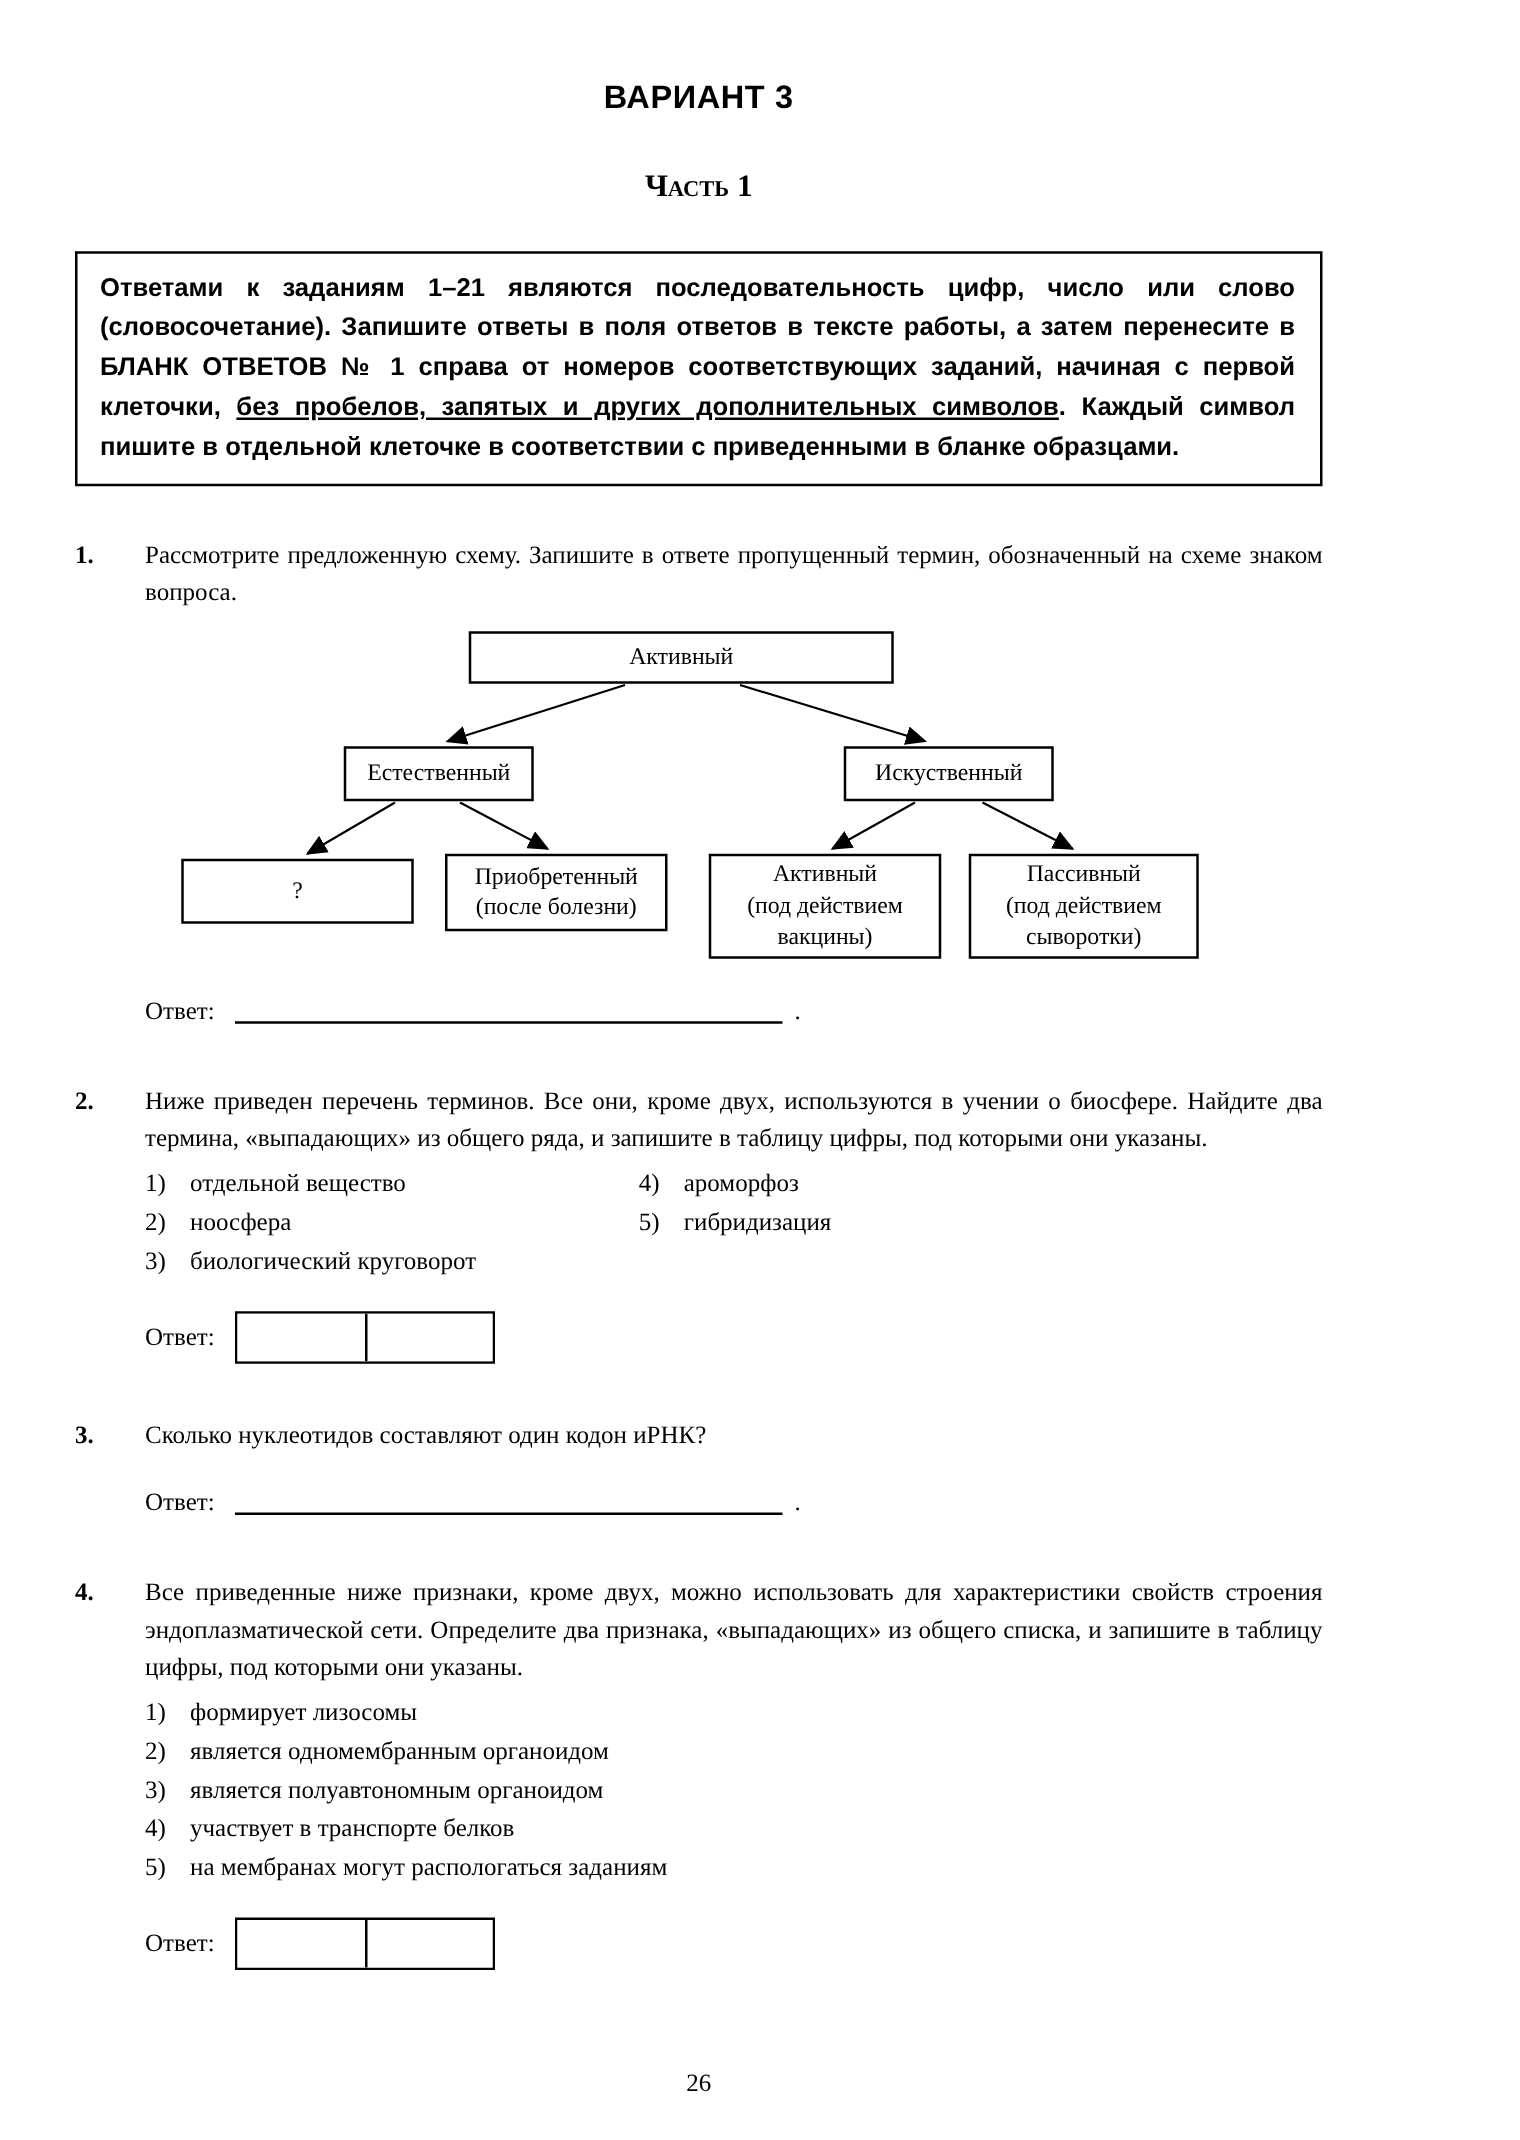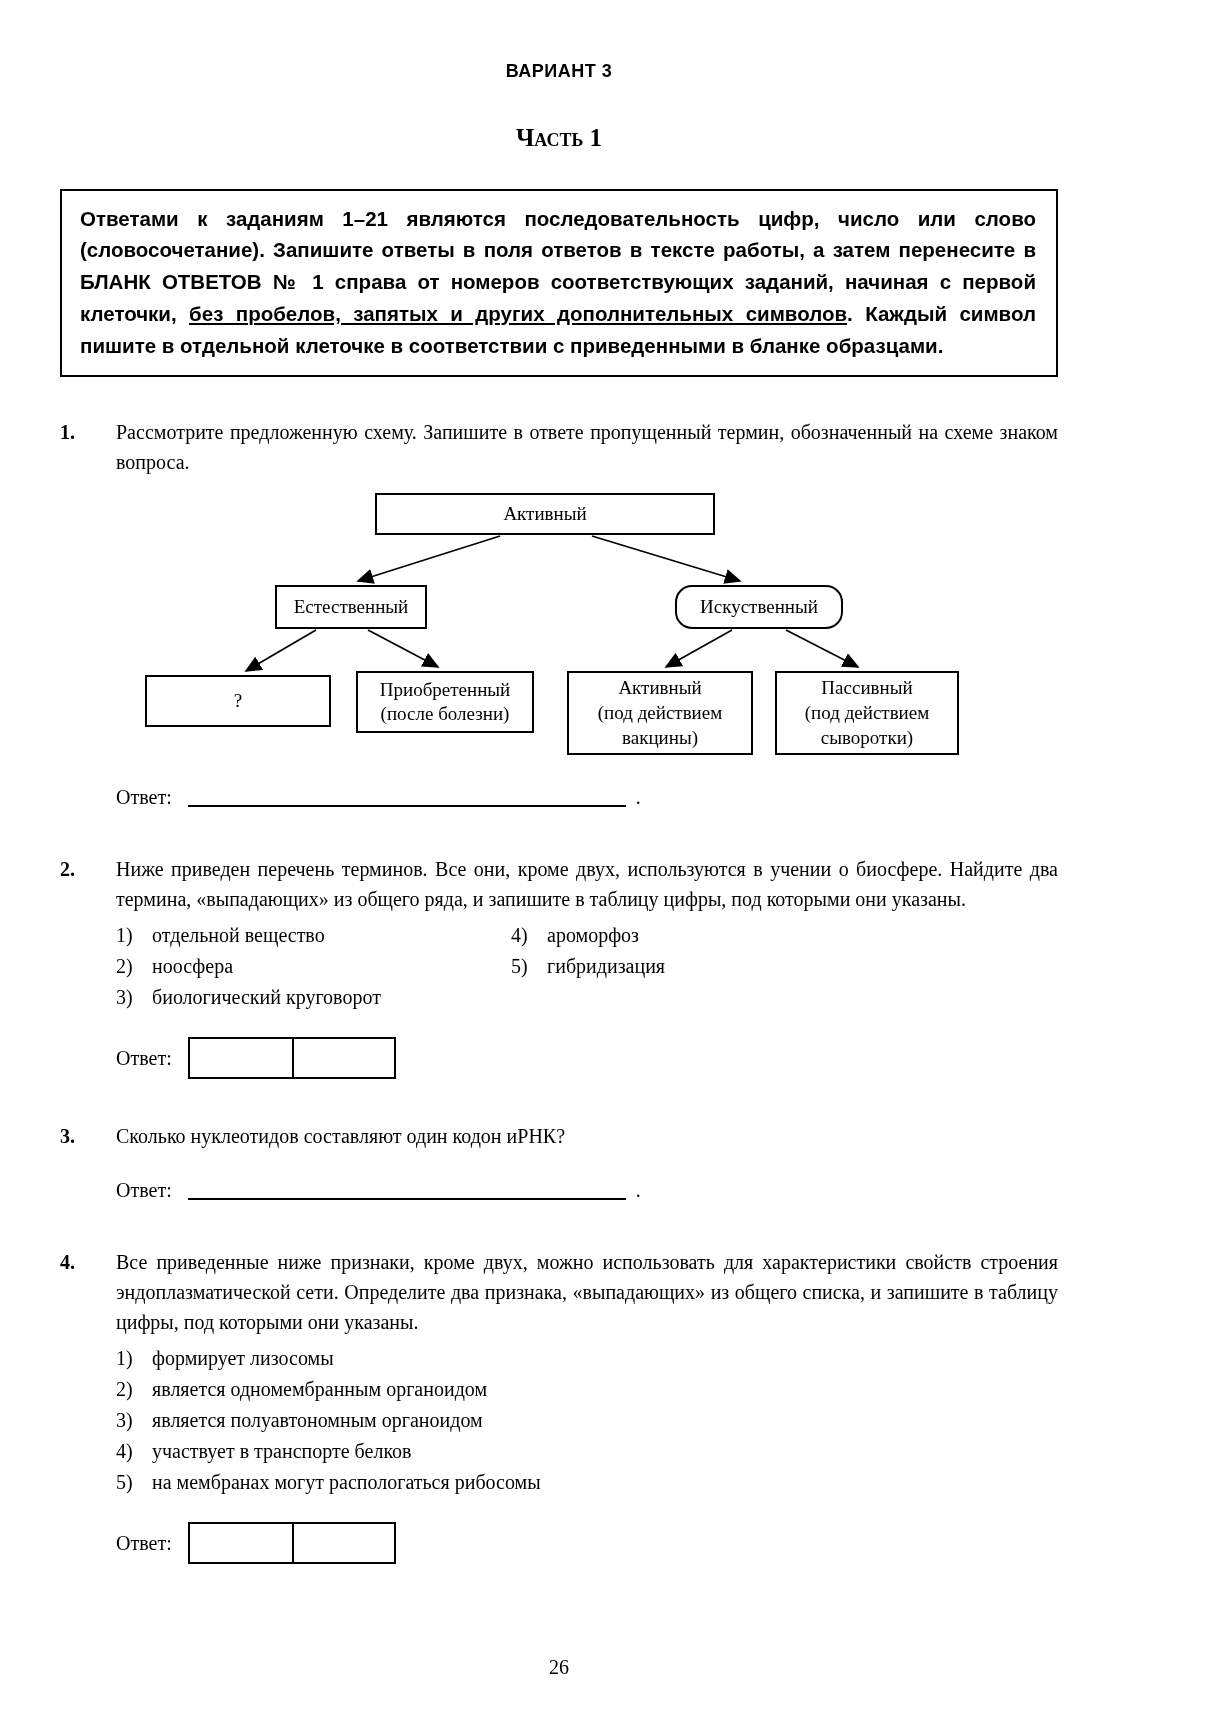--- a/index.html
+++ b/index.html
@@ -5,21 +5,21 @@
   * { margin:0; padding:0; box-sizing:border-box; }
   html,body { background:#f4f4f2; }
   .page {
     width:1216px; height:1712px; margin:0 auto; background:#ffffff; color:#000;
     font-family:"Liberation Serif", serif; font-size:20px; line-height:1.5;
     position:relative; padding:58px 158px 0 60px;
   }
   
   .variant-title {
     font-family:"Liberation Sans", sans-serif; font-weight:bold;
-    font-size:18px; text-align:center; letter-spacing:0.5px; margin-bottom:34px;
+    font-size:26px; text-align:center; letter-spacing:0.5px; margin-bottom:34px;
   }
   .part-title {
     font-family:Liberation Serif, serif; font-weight:bold; font-variant:small-caps;
     font-size:25px; text-align:center; margin-bottom:32px;
   }
   
   .instruction-box {
     border:2px solid #000; padding:12px 20px 14px 18px; margin-bottom:40px;
     font-family:"Liberation Sans", sans-serif; font-weight:bold; font-size:20.5px;
     line-height:1.55; text-align:justify;
@@ -85,21 +85,21 @@
           </defs>
           <line x1="370" y1="43" x2="228" y2="88" stroke="#000" stroke-width="1.7" marker-end="url(#arrow)"></line>
           <line x1="462" y1="43" x2="610" y2="88" stroke="#000" stroke-width="1.7" marker-end="url(#arrow)"></line>
           <line x1="186" y1="137" x2="116" y2="178" stroke="#000" stroke-width="1.7" marker-end="url(#arrow)"></line>
           <line x1="238" y1="137" x2="308" y2="174" stroke="#000" stroke-width="1.7" marker-end="url(#arrow)"></line>
           <line x1="602" y1="137" x2="536" y2="174" stroke="#000" stroke-width="1.7" marker-end="url(#arrow)"></line>
           <line x1="656" y1="137" x2="728" y2="174" stroke="#000" stroke-width="1.7" marker-end="url(#arrow)"></line>
         </svg>
         <div class="dnode" style="left:245px; top:0; width:340px; height:42px;">Активный</div>
         <div class="dnode" style="left:145px; top:92px; width:152px; height:44px;">Естественный</div>
-        <div class="dnode" style="left:545px; top:92px; width:168px; height:44px;border-radius:17px;">Искуственный</div>
+        <div class="dnode" style="left:545px; top:92px; width:168px; height:44px;">Искуственный</div>
         <div class="dnode" style="left:15px; top:182px; width:186px; height:52px;">?</div>
         <div class="dnode" style="left:226px; top:178px; width:178px; height:62px;">Приобретенный
 (после болезни)</div>
         <div class="dnode" style="left:437px; top:178px; width:186px; height:84px;">Активный
 (под действием
 вакцины)</div>
         <div class="dnode" style="left:645px; top:178px; width:184px; height:84px;">Пассивный
 (под действием
 сыворотки)</div>
       </div>
@@ -151,21 +151,21 @@
 
   <div class="question">
     <div class="q-num">4.</div>
     <div class="q-body">
       <div class="q-text">Все приведенные ниже признаки, кроме двух, можно использовать для характеристики свойств строения эндоплазматической сети. Определите два признака, «выпадающих» из общего списка, и запишите в таблицу цифры, под которыми они указаны.</div>
       <div class="items">
         <div class="item"><span class="item-num">1)</span><span>формирует лизосомы</span></div>
         <div class="item"><span class="item-num">2)</span><span>является одномембранным органоидом</span></div>
         <div class="item"><span class="item-num">3)</span><span>является полуавтономным органоидом</span></div>
         <div class="item"><span class="item-num">4)</span><span>участвует в транспорте белков</span></div>
-        <div class="item"><span class="item-num">5)</span><span>на мембранах могут распологаться рибосомы</span></div>
+        <div class="item"><span class="item-num">5)</span><span>на мембранах могут распологаться заданиям</span></div>
       </div>
       <div class="answer-row">
         <span class="answer-label">Ответ:</span>
         <span class="ans-table">
           <span class="ans-cell"></span>
           <span class="ans-cell"></span>
         </span>
       </div>
     </div>
   </div>

